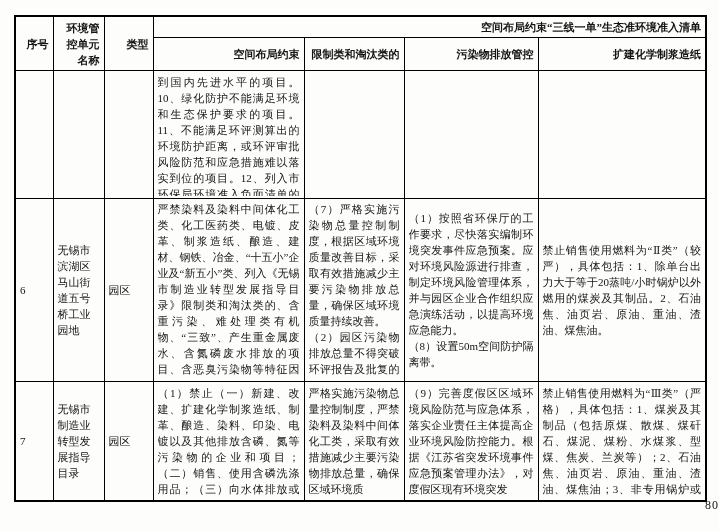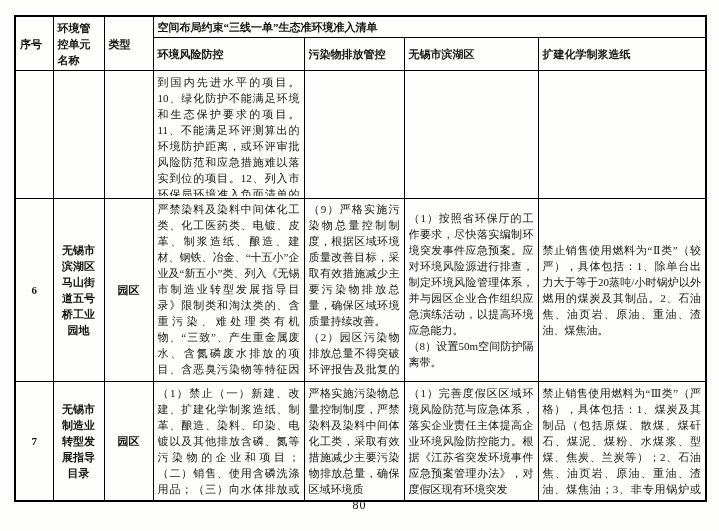--- a/index.html
+++ b/index.html
@@ -20,34 +20,34 @@
     border:2px solid #000;
   }
   table.main th, table.main td{
     border:1px solid #000;
     padding:2px 4px;
     vertical-align:middle;
     font-size:11px;
     line-height:16px;
     overflow:hidden;
   }
-  th{font-weight:bold;text-align:left;padding:1px 2px;}
+  th{font-weight:bold;text-align:right;padding:1px 2px;}
   .span-title{height:15px;line-height:15px;font-size:11px;}
   .subhead{height:28px;}
-  td.center{text-align:center;vertical-align:middle;font-weight:bold;}
+  td.center{vertical-align:middle;}
   td.txt{vertical-align:top;text-align:justify;text-justify:inter-ideograph;}
   td.txt.vmid{vertical-align:middle;}
   .clip{overflow:hidden;}
   .clip.h-rowa{max-height:122px;}
   .clip.h-row6{max-height:178px;}
   .clip.h-row7{max-height:112px;}
   .para{text-align:justify;text-justify:inter-ideograph;}
   .pagenum{
     position:absolute;left:0;right:0;top:498px;
-    text-align:center;
+    text-align:right;
     font-size:12px;
     letter-spacing:1px;
   }
   tr.rowa{height:128px;}
   tr.row6{height:183px;}
   tr.row7{height:119px;}
 </style>
 </head>
 <body>
 
@@ -64,23 +64,23 @@
         <col style="width:168px">
     </colgroup>
     <thead>
       <tr>
         <th rowspan="2">序号</th>
         <th rowspan="2">环境管控单元名称</th>
         <th rowspan="2">类型</th>
         <th colspan="4" class="span-title">空间布局约束“三线一单”生态准环境准入清单</th>
       </tr>
       <tr>
-        <th class="subhead">环境风险防控</th>
+        <th class="subhead">空间布局约束</th>
+        <th class="subhead">限制类和淘汰类的</th>
         <th class="subhead">污染物排放管控</th>
-        <th class="subhead">无锡市滨湖区</th>
         <th class="subhead">扩建化学制浆造纸</th>
       </tr>
     </thead>
     <tbody>
       <tr class="rowa">
         <td class="center"></td>
         <td class="center"></td>
         <td class="center"></td>
         <td class="txt">
           <div class="clip h-rowa para">到国内先进水平的项目。10、绿化防护不能满足环境和生态保护要求的项目。11、不能满足环评测算出的环境防护距离，或环评审批风险防范和应急措施难以落实到位的项目。12、列入市环保局环境准入负面清单的项目。</div>
@@ -92,21 +92,21 @@
 
       <tr class="row6">
         <td class="center">6</td>
         <td class="center">无锡市滨湖区马山街道五号桥工业园地</td>
         <td class="center">园区</td>
         <td class="txt">
           <div class="clip h-row6 para">严禁染料及染料中间体化工类、化工医药类、电镀、皮革、制浆造纸、酿造、建材、钢铁、冶金、“十五小”企业及“新五小”类、列入《无锡市制造业转型发展指导目录》限制类和淘汰类的、含重污染、难处理类有机物、“三致”、产生重金属废水、含氮磷废水排放的项目、含恶臭污染物等特征因子项目等对居住和公共设施有严重干扰和污染的工业。</div>
         </td>
         <td class="txt">
           <div class="clip h-row6">
-            <div class="para">（9）严格实施污染物总量控制制度，根据区域环境质量改善目标，采取有效措施减少主要污染物排放总量，确保区域环境质量持续改善。</div>
+            <div class="para">（7）严格实施污染物总量控制制度，根据区域环境质量改善目标，采取有效措施减少主要污染物排放总量，确保区域环境质量持续改善。</div>
             <div class="para">（2）园区污染物排放总量不得突破环评报告及批复的总量。</div>
           </div>
         </td>
         <td class="txt">
           <div class="clip h-row6">
             <div class="para">（1）按照省环保厅的工作要求，尽快落实编制环境突发事件应急预案。应对环境风险源进行排查，制定环境风险管理体系，并与园区企业合作组织应急演练活动，以提高环境应急能力。</div>
             <div class="para">（8）设置50m空间防护隔离带。</div>
           </div>
         </td>
         <td class="txt vmid">
@@ -118,21 +118,21 @@
         <td class="center">7</td>
         <td class="center">无锡市制造业转型发展指导目录</td>
         <td class="center">园区</td>
         <td class="txt">
           <div class="clip h-row7 para">（1）禁止（一）新建、改建、扩建化学制浆造纸、制革、酿造、染料、印染、电镀以及其他排放含磷、氮等污染物的企业和项目；（二）销售、使用含磷洗涤用品；（三）向水体排放或者倾倒油类、酸液、碱液、剧毒废渣废液、含放</div>
         </td>
         <td class="txt">
           <div class="clip h-row7 para">严格实施污染物总量控制制度，严禁染料及染料中间体化工类，采取有效措施减少主要污染物排放总量，确保区域环境质</div>
         </td>
         <td class="txt">
-          <div class="clip h-row7 para">（1）完善度假区区域环境风险防范与应急体系，落实企业责任主体提高企业环境风险防控能力。根据《江苏省突发环境事件应急预案管理办法》，对度假区现有环境突发</div>
+          <div class="clip h-row7 para">（9）完善度假区区域环境风险防范与应急体系，落实企业责任主体提高企业环境风险防控能力。根据《江苏省突发环境事件应急预案管理办法》，对度假区现有环境突发</div>
         </td>
         <td class="txt">
           <div class="clip h-row7 para">禁止销售使用燃料为“Ⅲ类”（严格），具体包括：1、煤炭及其制品（包括原煤、散煤、煤矸石、煤泥、煤粉、水煤浆、型煤、焦炭、兰炭等）；2、石油焦、油页岩、原油、重油、渣油、煤焦油；3、非专用锅炉或未配置高效除尘设施的专用锅炉燃用的生物</div>
         </td>
       </tr>
     </tbody>
   </table>
 
   <div class="pagenum">80</div>
 </div>

